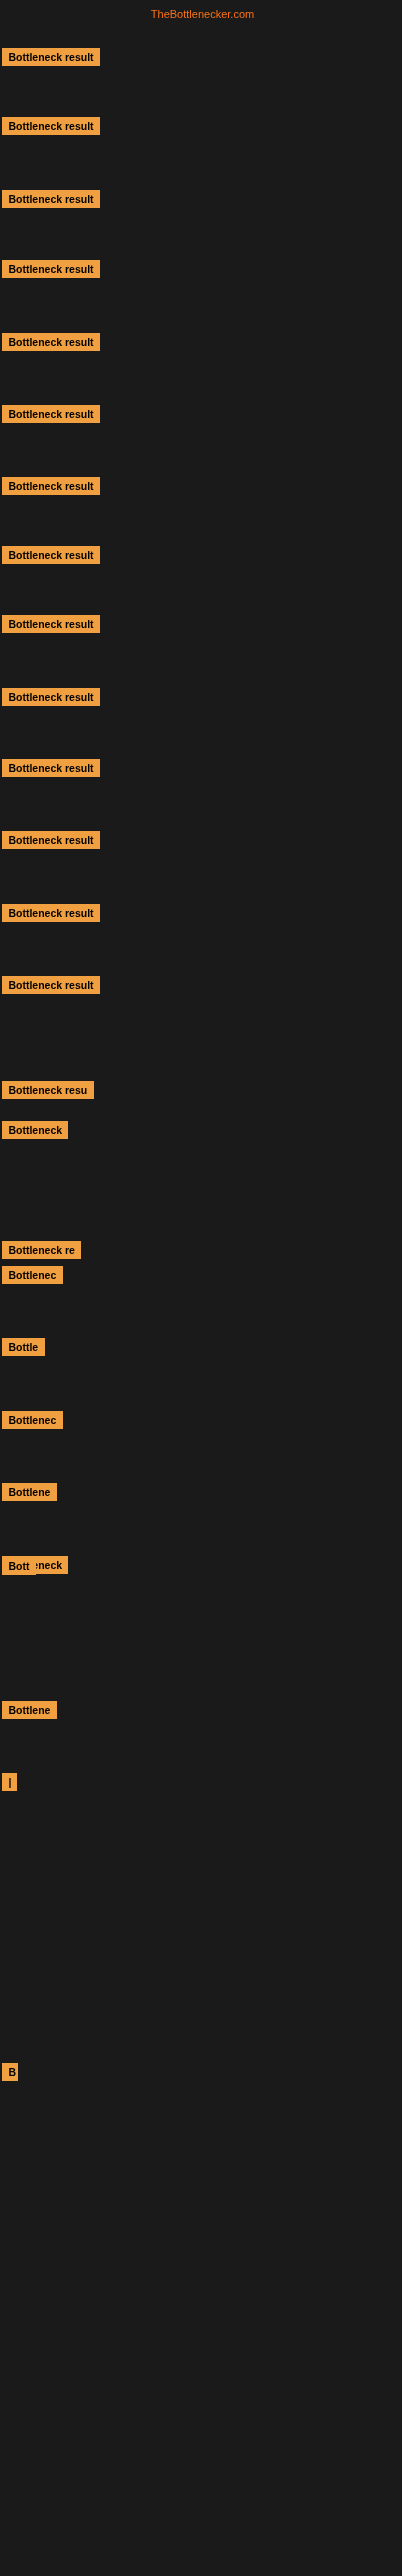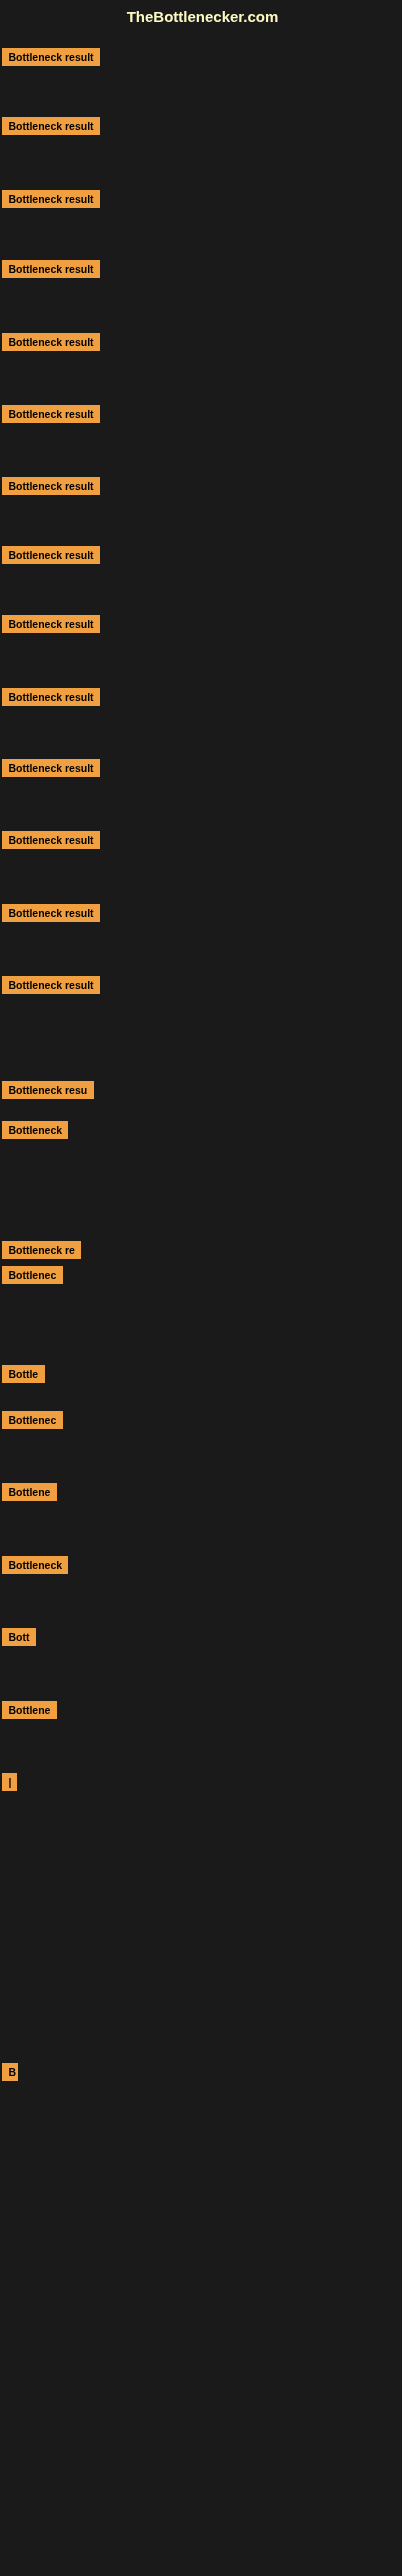--- a/index.html
+++ b/index.html
@@ -11,24 +11,24 @@
     body {
       width: 403px;
       min-height: 2576px;
       background-color: #1a1a1a;
       font-family: Arial, sans-serif;
       position: relative;
     }
 
     .site-title {
       text-align: center;
-      color: #fef9c3;
-      font-size: 15px;
+      color: #f97316;
+      font-size: 11px;
       padding: 6.4px 0;
-      font-weight: bold;
+      font-weight: normal;
     }
 
     .bottleneck-item {
       position: absolute;
       left: 0;
     }
 
     .bottleneck-badge {
       background-color: #f0a040;
       color: #000000;
@@ -56,21 +56,21 @@
 <div class="bottleneck-item" style="top: 613px;"><span class="bottleneck-badge" style="max-width: 142px;">Bottleneck result</span></div>
 <div class="bottleneck-item" style="top: 686px;"><span class="bottleneck-badge" style="max-width: 142px;">Bottleneck result</span></div>
 <div class="bottleneck-item" style="top: 757px;"><span class="bottleneck-badge" style="max-width: 137px;">Bottleneck result</span></div>
 <div class="bottleneck-item" style="top: 829px;"><span class="bottleneck-badge" style="max-width: 129px;">Bottleneck result</span></div>
 <div class="bottleneck-item" style="top: 902px;"><span class="bottleneck-badge" style="max-width: 125px;">Bottleneck result</span></div>
 <div class="bottleneck-item" style="top: 974px;"><span class="bottleneck-badge" style="max-width: 119px;">Bottleneck result</span></div>
 <div class="bottleneck-item" style="top: 1047px; margin-top: 32px;"><span class="bottleneck-badge" style="max-width: 109px;">Bottleneck resu</span></div>
 <div class="bottleneck-item" style="top: 1119px;"><span class="bottleneck-badge" style="max-width: 81px;">Bottleneck</span></div>
 <div class="bottleneck-item" style="top: 1239px;"><span class="bottleneck-badge" style="max-width: 93px;">Bottleneck re</span></div>
 <div class="bottleneck-item" style="top: 1264px;"><span class="bottleneck-badge" style="max-width: 72px;">Bottlenec</span></div>
-<div class="bottleneck-item" style="top: 1336px;"><span class="bottleneck-badge" style="max-width: 56px; margin-top: 27px;">Bottle</span></div>
+<div class="bottleneck-item" style="top: 1336px;"><span class="bottleneck-badge" style="max-width: 56px;">Bottle</span></div>
 <div class="bottleneck-item" style="top: 1409px;"><span class="bottleneck-badge" style="max-width: 72px;">Bottlenec</span></div>
 <div class="bottleneck-item" style="top: 1481px;"><span class="bottleneck-badge" style="max-width: 66px;">Bottlene</span></div>
 <div class="bottleneck-item" style="top: 1554px;"><span class="bottleneck-badge" style="max-width: 81px;">Bottleneck</span></div>
-<div class="bottleneck-item" style="top: 1626px;"><span class="bottleneck-badge" style="max-width: 44px;">Bott</span></div>
+<div class="bottleneck-item" style="top: 1555px;"><span class="bottleneck-badge" style="max-width: 44px;">Bott</span></div>
 <div class="bottleneck-item" style="top: 1699px;"><span class="bottleneck-badge" style="max-width: 66px;">Bottlene</span></div>
 <div class="bottleneck-item" style="top: 1771px;"><span class="bottleneck-badge" style="max-width: 14.5px;">|</span></div>
 <div class="bottleneck-item" style="top: 2061px;"><span class="bottleneck-badge" style="max-width: 16px;">B</span></div>
 
 
 </body></html>

